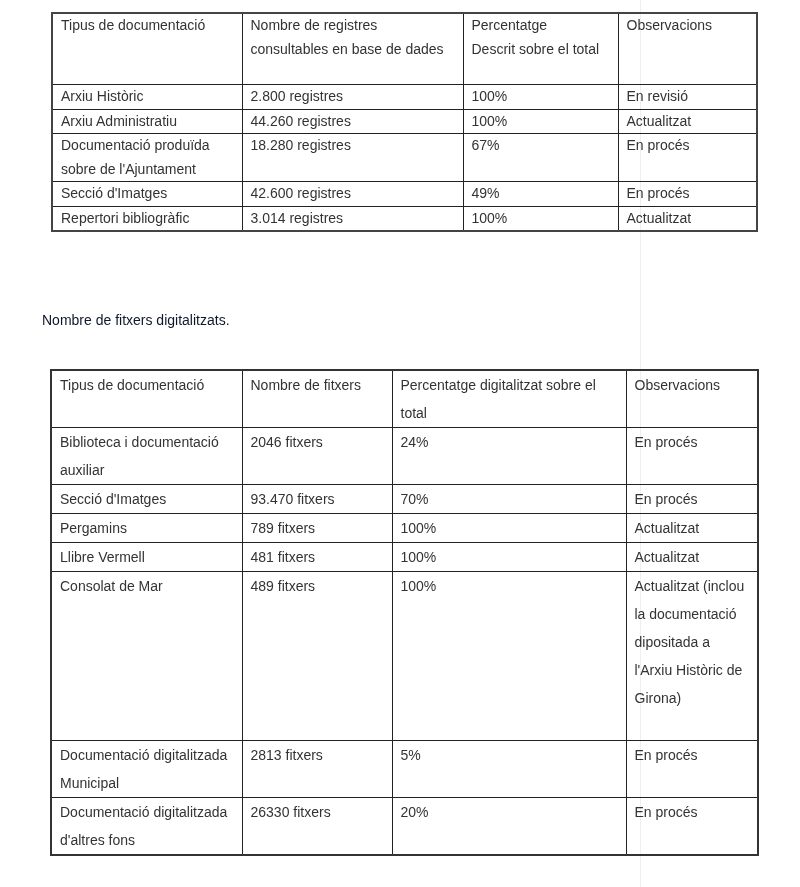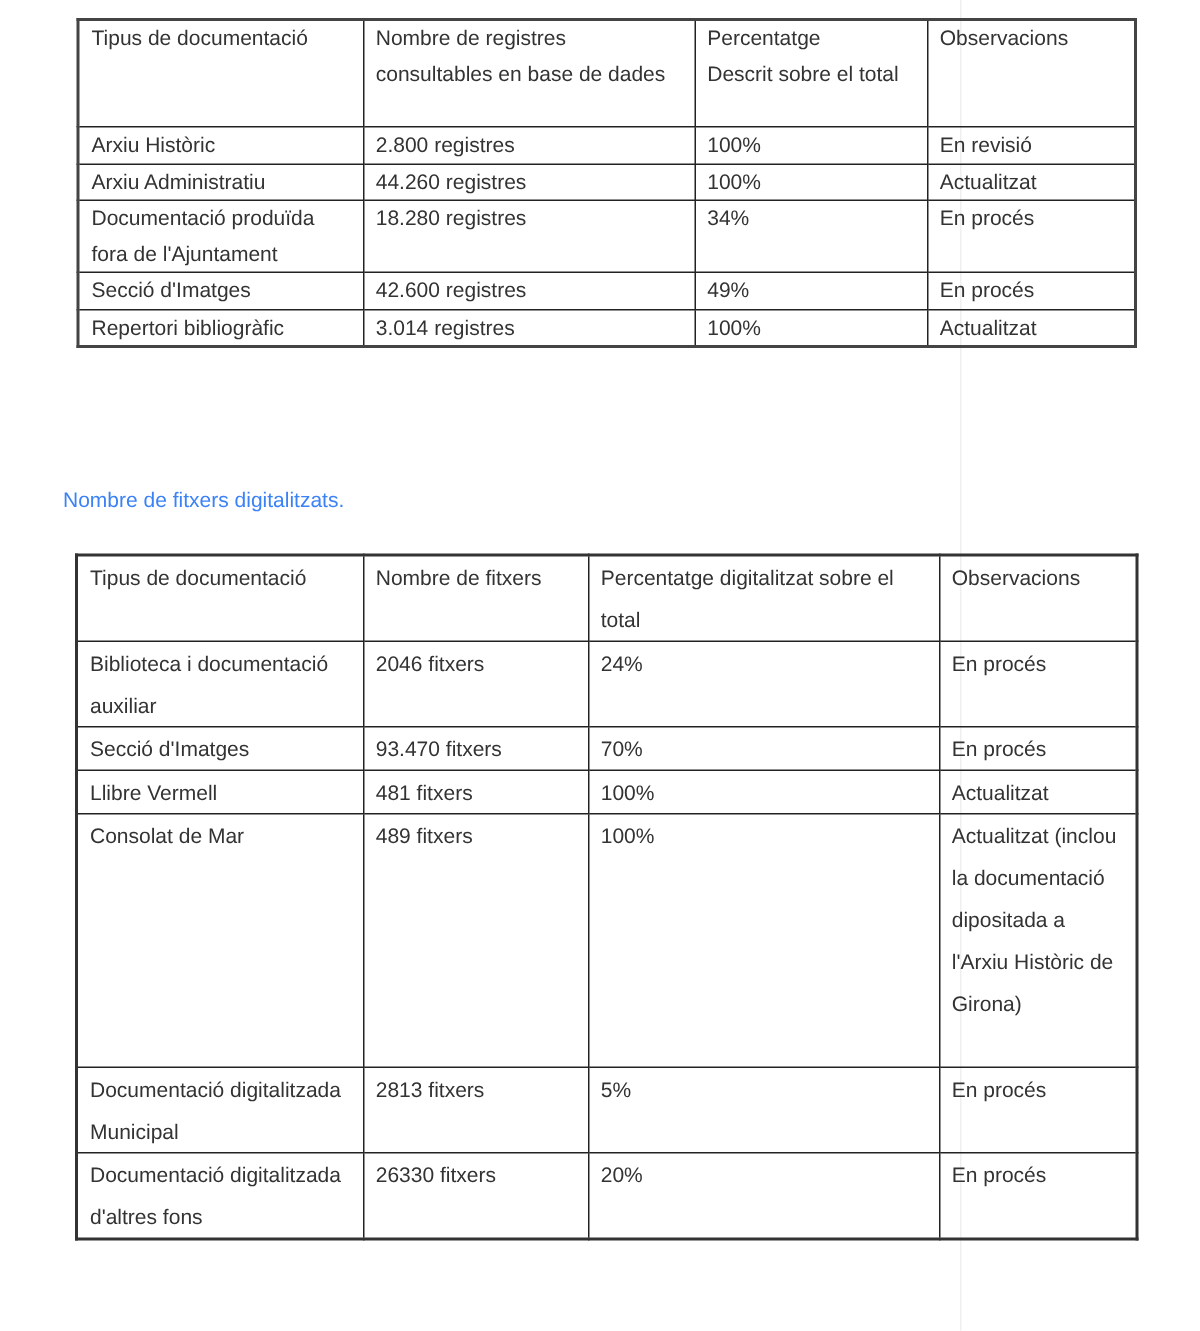--- a/index.html
+++ b/index.html
@@ -27,21 +27,21 @@
   #t2 tr.head td { height: 56px; }
   #t2 tr.r1 td { height: 28px; }
   #t2 tr.r2 td { height: 56px; }
   #t2 tr.light td { border-top-color: #d8d8d8; }
   #t2 tr.consolat td { height: 168px; }
   #t2 tr.mun td { height: 56px; }
   #t2 tr.alt td { height: 56px; }
   #t2 tr.alt td.c1 { border-top-color: #222; }
 
   .caption {
-    position: absolute; left: 42px; top: 325px; font-size: 14px; color: #3b82f6;
+    position: absolute; left: 42px; top: 312px; font-size: 14px; color: #0f172a;
   }
 </style>
 </head>
 <body>
 
 <div class="artifact-line"></div>
 
 <table id="t1">
   <colgroup>
     <col style="width:190px">
@@ -62,23 +62,23 @@
     <td>100%</td>
     <td>En revisió</td>
   </tr>
   <tr class="row">
     <td class="c1">Arxiu Administratiu</td>
     <td>44.260 registres</td>
     <td>100%</td>
     <td>Actualitzat</td>
   </tr>
   <tr class="tall">
-    <td class="c1">Documentació produïda fora de l'Ajuntament</td>
+    <td class="c1">Documentació produïda sobre de l'Ajuntament</td>
     <td>18.280 registres</td>
-    <td>34%</td>
+    <td>67%</td>
     <td>En procés</td>
   </tr>
   <tr class="row">
     <td class="c1">Secció d'Imatges</td>
     <td>42.600 registres</td>
     <td>49%</td>
     <td>En procés</td>
   </tr>
   <tr class="row">
     <td class="c1">Repertori bibliogràfic</td>
@@ -111,20 +111,26 @@
     <td>24%</td>
     <td>En procés</td>
   </tr>
   <tr class="r1">
     <td class="c1">Secció d'Imatges</td>
     <td>93.470 fitxers</td>
     <td>70%</td>
     <td>En procés</td>
   </tr>
   <tr class="r1 light">
+    <td class="c1">Pergamins</td>
+    <td>789 fitxers</td>
+    <td>100%</td>
+    <td>Actualitzat</td>
+  </tr>
+  <tr class="r1 light">
     <td class="c1">Llibre Vermell</td>
     <td>481 fitxers</td>
     <td>100%</td>
     <td>Actualitzat</td>
   </tr>
   <tr class="consolat light">
     <td class="c1">Consolat de Mar</td>
     <td>489 fitxers</td>
     <td>100%</td>
     <td>Actualitzat (inclou la documentació dipositada a l'Arxiu Històric de Girona)</td>

